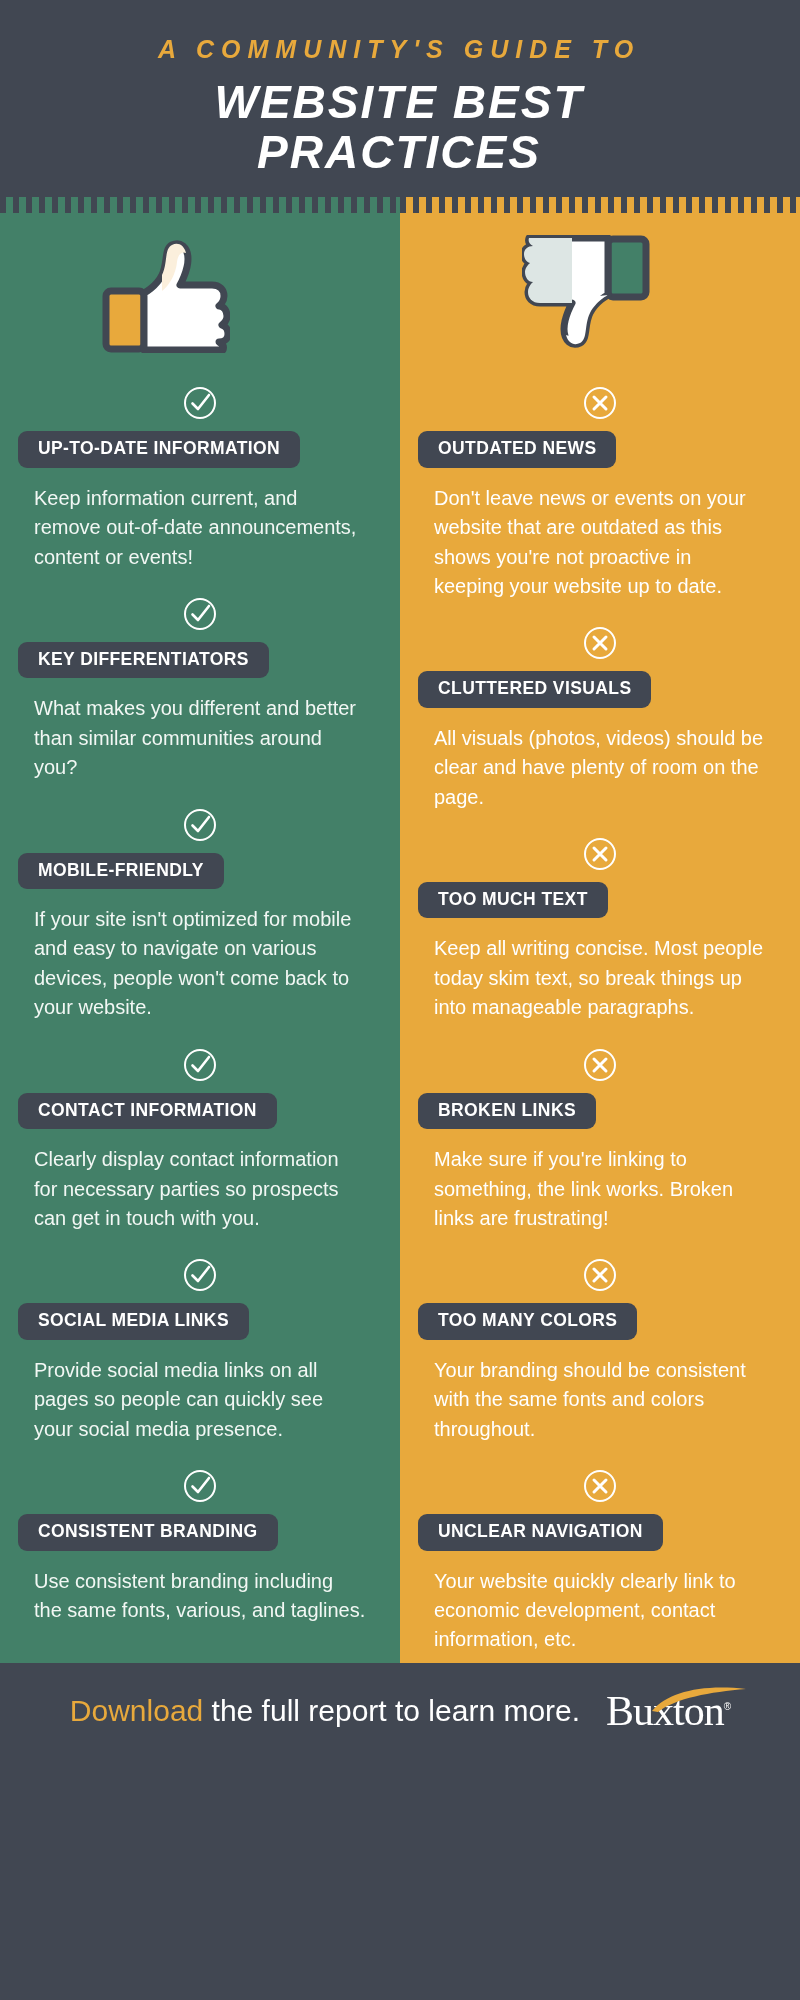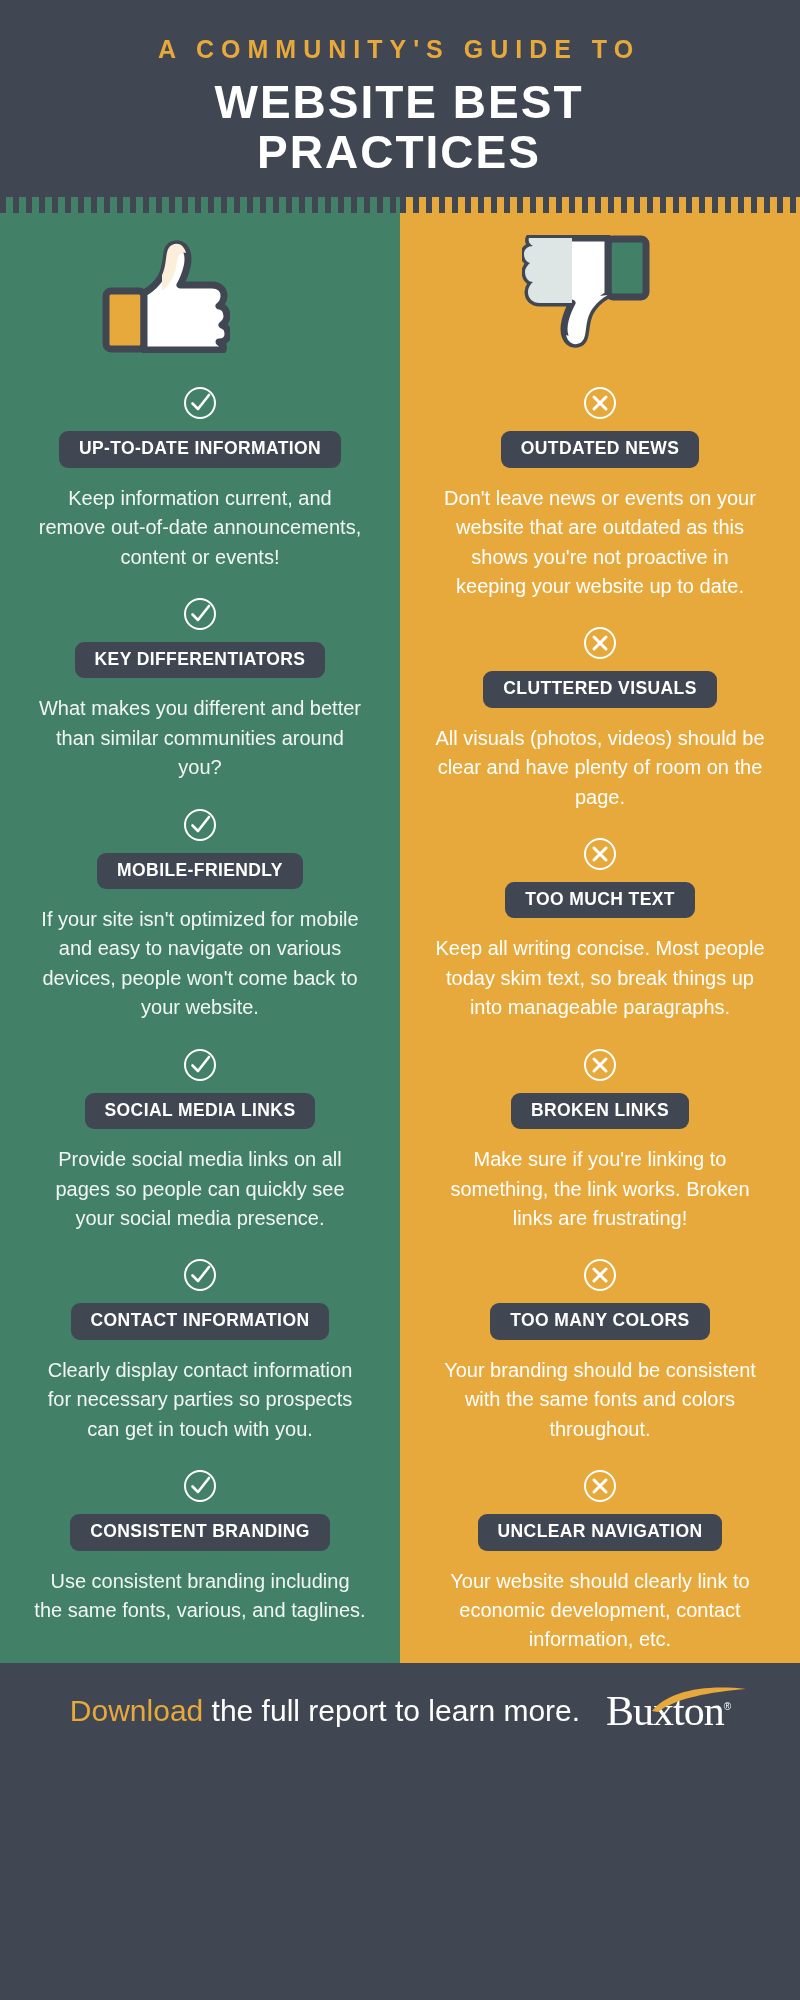--- a/index.html
+++ b/index.html
@@ -14,20 +14,21 @@
     min-height:2000px;
     background:#414752;
     overflow:hidden;
   }
 
   
   .header {
     background:#414752;
     padding:34px 2px 22px 0;
     text-align:center;
+    font-style:italic;
   }
   .header-kicker {
     color:#E8A93C;
     font-size:25px;
     font-weight:bold;
     letter-spacing:7px;
     line-height:1.25;
     text-transform:uppercase;
   }
   .header-title {
@@ -62,21 +63,21 @@
   .thumb-area {
     height:150px;
     display:flex;
     align-items:center;
     justify-content:center;
   }
   .thumb-area.good { justify-content:flex-start; padding-left:100px; }
   .thumb-area.bad  { justify-content:flex-start; padding-left:122px; }
 
   
-  .entry { padding:0 18px 8px 18px; text-align:center; }
+  .entry { padding:0 18px 8px 18px; text-align:left; }
   .entry .badge-icon { margin:16px auto 10px auto; display:block; }
   .pill {
     display:inline-block;
     background:#414752;
     color:#ffffff;
     font-size:17.5px;
     font-weight:bold;
     letter-spacing:0.4px;
     padding:9px 20px 10px 20px;
     border-radius:9px;
@@ -191,31 +192,31 @@
         </svg>
         <div class="pill">MOBILE-FRIENDLY</div>
         <div class="desc">If your site isn't optimized for mobile and easy to navigate on various devices, people won't come back to your website.</div>
       </div>
 
       <div class="entry">
         <svg class="badge-icon" width="36" height="36" viewBox="0 0 36 36">
           <circle cx="18" cy="18" r="15" fill="none" stroke="#ffffff" stroke-width="2"></circle>
           <path d="M10.5 18.5 L16 24 L27 10" fill="none" stroke="#ffffff" stroke-width="2.6" stroke-linecap="round" stroke-linejoin="round"></path>
         </svg>
+        <div class="pill">CONTACT INFORMATION</div>
+        <div class="desc">Clearly display contact information for necessary parties so prospects can get in touch with you.</div>
+      </div>
+
+      <div class="entry">
+        <svg class="badge-icon" width="36" height="36" viewBox="0 0 36 36">
+          <circle cx="18" cy="18" r="15" fill="none" stroke="#ffffff" stroke-width="2"></circle>
+          <path d="M10.5 18.5 L16 24 L27 10" fill="none" stroke="#ffffff" stroke-width="2.6" stroke-linecap="round" stroke-linejoin="round"></path>
+        </svg>
         <div class="pill">SOCIAL MEDIA LINKS</div>
         <div class="desc">Provide social media links on all pages so people can quickly see your social media presence.</div>
-      </div>
-
-      <div class="entry">
-        <svg class="badge-icon" width="36" height="36" viewBox="0 0 36 36">
-          <circle cx="18" cy="18" r="15" fill="none" stroke="#ffffff" stroke-width="2"></circle>
-          <path d="M10.5 18.5 L16 24 L27 10" fill="none" stroke="#ffffff" stroke-width="2.6" stroke-linecap="round" stroke-linejoin="round"></path>
-        </svg>
-        <div class="pill">CONTACT INFORMATION</div>
-        <div class="desc">Clearly display contact information for necessary parties so prospects can get in touch with you.</div>
       </div>
 
       <div class="entry">
         <svg class="badge-icon" width="36" height="36" viewBox="0 0 36 36">
           <circle cx="18" cy="18" r="15" fill="none" stroke="#ffffff" stroke-width="2"></circle>
           <path d="M10.5 18.5 L16 24 L27 10" fill="none" stroke="#ffffff" stroke-width="2.6" stroke-linecap="round" stroke-linejoin="round"></path>
         </svg>
         <div class="pill">CONSISTENT BRANDING</div>
         <div class="desc">Use consistent branding including the same fonts, various, and taglines.</div>
       </div>
@@ -276,21 +277,21 @@
         <div class="pill">TOO MANY COLORS</div>
         <div class="desc">Your branding should be consistent with the same fonts and colors throughout.</div>
       </div>
 
       <div class="entry">
         <svg class="badge-icon" width="36" height="36" viewBox="0 0 36 36">
           <circle cx="18" cy="18" r="15" fill="none" stroke="#ffffff" stroke-width="2"></circle>
           <path d="M12 12 L24 24 M24 12 L12 24" fill="none" stroke="#ffffff" stroke-width="3" stroke-linecap="round"></path>
         </svg>
         <div class="pill">UNCLEAR NAVIGATION</div>
-        <div class="desc">Your website should clearly link to economic development, contact information, etc.</div>
+        <div class="desc">Your website quickly clearly link to economic development, contact information, etc.</div>
       </div>
     </div>
 
   </div>
 
   <div class="footer">
     <div class="footer-text">
       <span class="hl">Download</span><span> the full report to learn more.</span>
     </div>
     <div class="logo">

